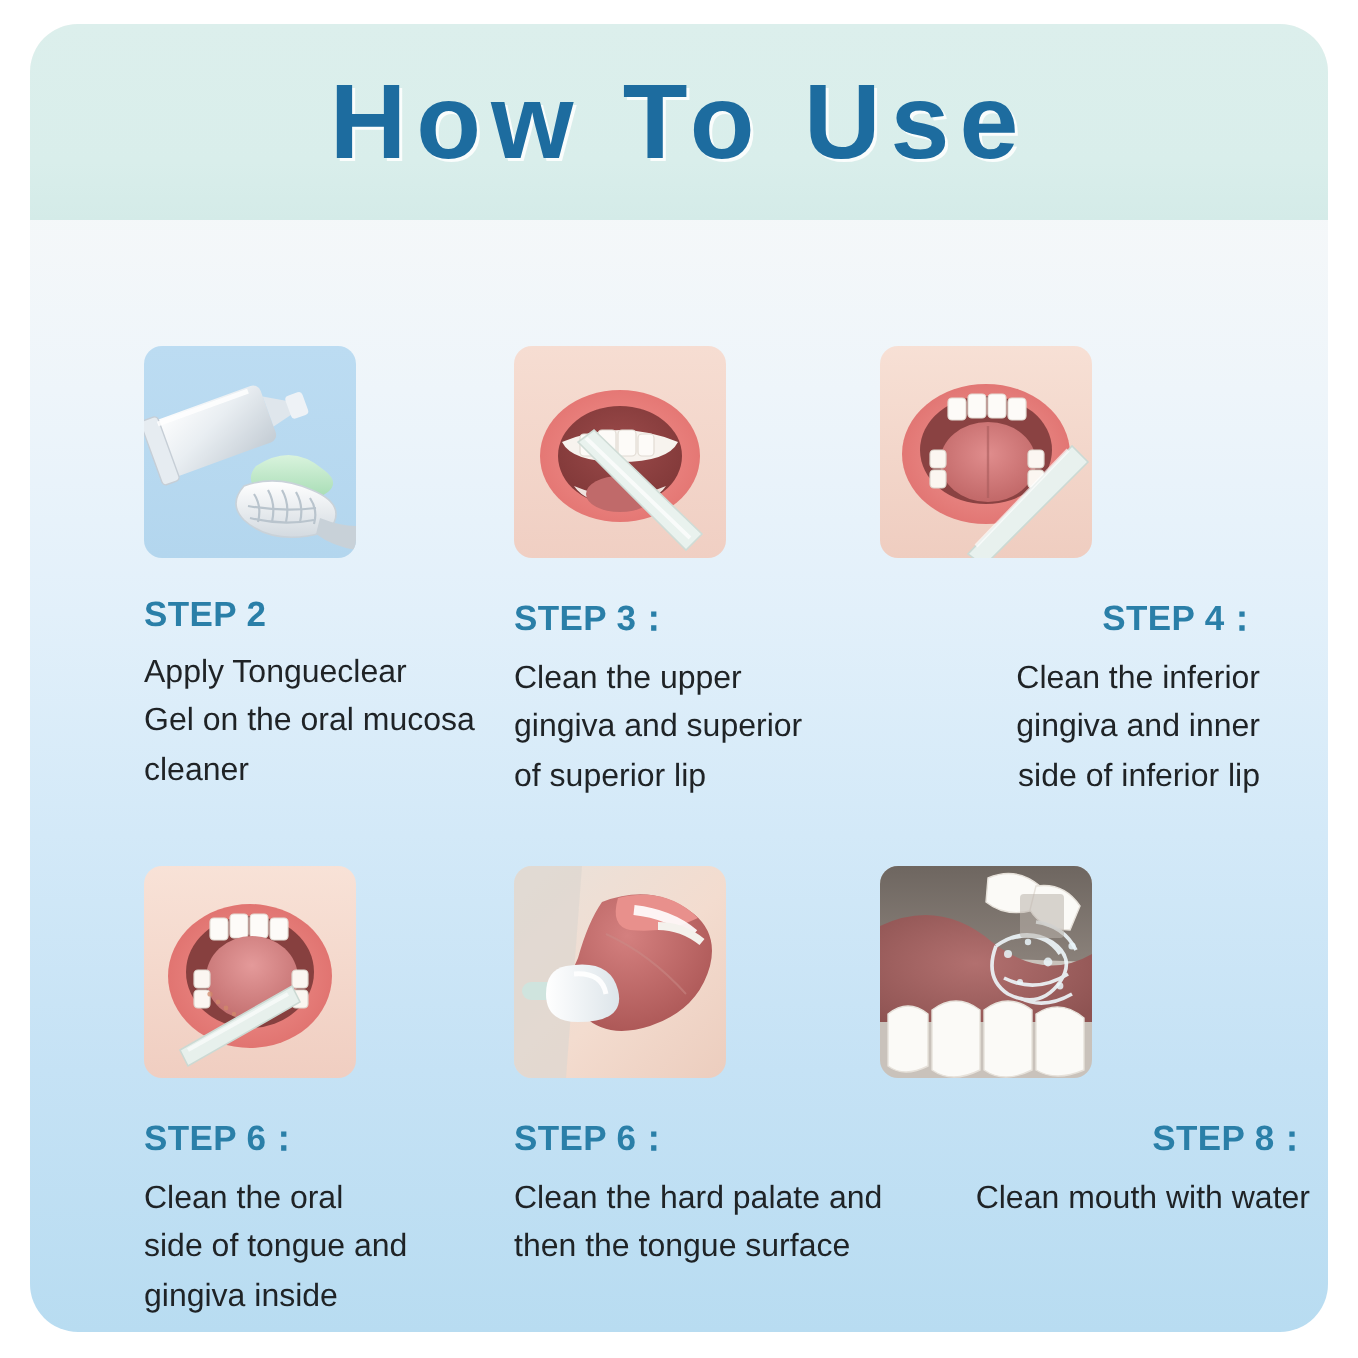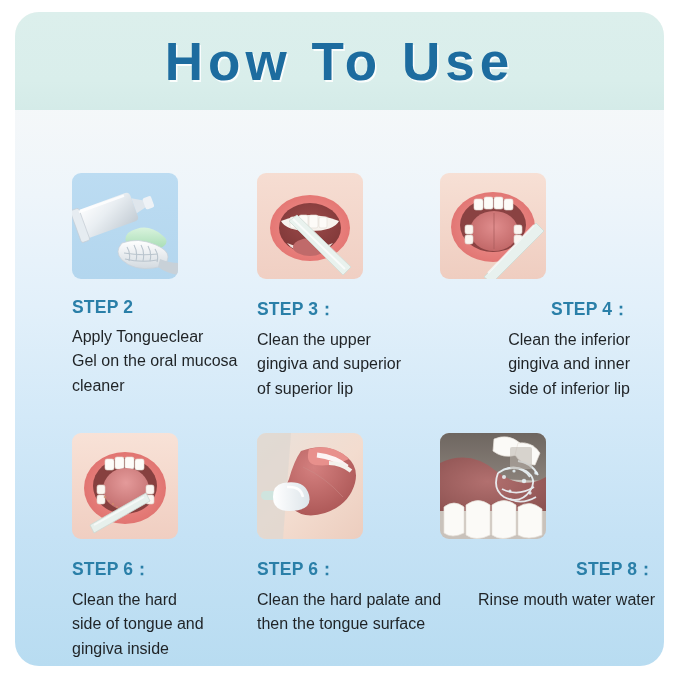--- a/index.html
+++ b/index.html
@@ -281,21 +281,21 @@
             <circle cx="33" cy="64" r="1.3"></circle>
               <circle cx="37" cy="68" r="1.2"></circle>
             <circle cx="41" cy="71" r="1.2"></circle>
               <circle cx="45" cy="74" r="1.1"></circle>
           </g>
           <path d="M18 92 L74 60 L78 68 L22 100 Z" fill="#e7f0ec" stroke="#ccd9d3" stroke-width="0.8"></path>
           <path d="M22 92 L72 64" stroke="#ffffff" stroke-width="2" opacity="0.6"></path>
         </svg>
       </div>
       <div class="step-title">STEP 6：</div>
-      <div class="step-body">Clean the hard
+      <div class="step-body">Clean the oral
 side of tongue and
 gingiva inside</div>
     </div>
 
     <div class="step step-wide step-col-1 step-row-1">
       <div class="thumb">
         <svg width="106" height="106" viewBox="0 0 106 106">
           <defs>
             <linearGradient id="skin6" x1="0" y1="0" x2="1" y2="1">
               <stop offset="0%" stop-color="#e9e2db"></stop>
@@ -366,17 +366,17 @@
               <circle cx="74" cy="38" r="1.6"></circle>
             <circle cx="84" cy="48" r="2.2"></circle>
               <circle cx="90" cy="60" r="1.7"></circle>
             <circle cx="70" cy="58" r="1.5"></circle>
               <circle cx="96" cy="40" r="1.8"></circle>
           </g>
           <rect x="70" y="14" width="22" height="22" rx="2" fill="#b9b2ab" opacity="0.55"></rect>
         </svg>
       </div>
       <div class="step-title">STEP 8：</div>
-      <div class="step-body">Rinse mouth water water</div>
+      <div class="step-body">Clean mouth with water</div>
     </div>
 
   </div>
 </div>
 
 </body></html>

